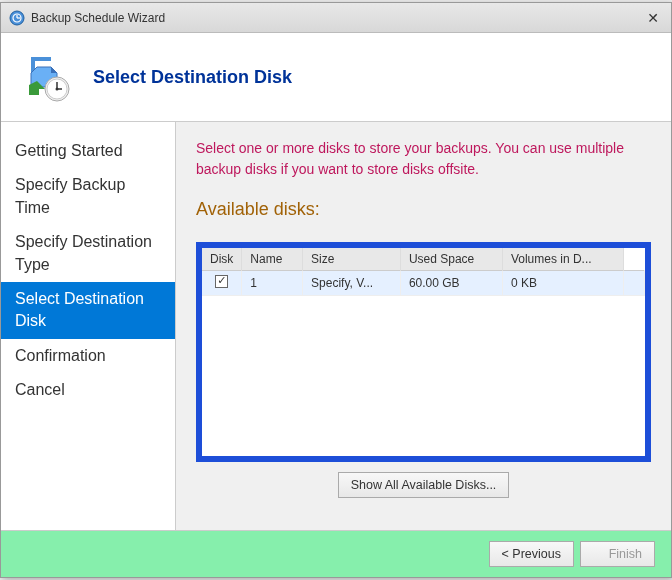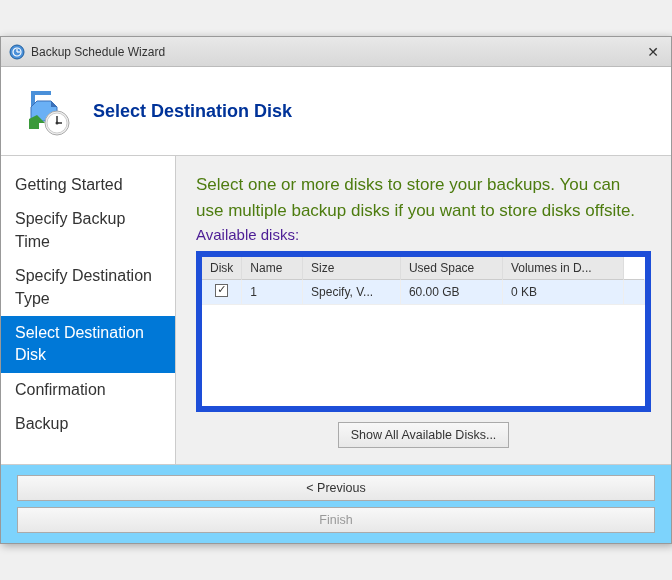--- a/index.html
+++ b/index.html
@@ -1,20 +1,20 @@
 <!DOCTYPE html>
 <html><head>
   <meta charset="utf-8">
   <style>
     * { box-sizing: border-box; margin: 0; padding: 0; font-family: 'Segoe UI', Tahoma, Geneva, Verdana, sans-serif; font-size: 13px; }
     body { background: #f0f0f0; display: flex; justify-content: center; align-items: center; width: 672px; height: 580px; overflow: hidden; }
 
     .window {
       width: 672px;
-      height: 508px;
+      height: 576px;
       background: #f0f0f0;
       border: 1px solid #999;
       display: flex;
       flex-direction: column;
       box-shadow: 2px 2px 8px rgba(0,0,0,0.3);
     }
 
     .title-bar {
       background: linear-gradient(to bottom, #e8e8e8, #d8d8d8);
       height: 30px;
@@ -108,30 +108,30 @@
     .main-content {
       flex: 1;
       background: #f0f0f0;
       padding: 16px 20px;
       display: flex;
       flex-direction: column;
       overflow: hidden;
     }
 
     .description-text {
-      font-size: 17px;
-      color: #4d7c0f;
+      font-size: 14px;
+      color: #be185d;
       line-height: 1.5;
-      margin-bottom: 3px;
+      margin-bottom: 19px;
     }
 
     .section-label {
-      font-size: 15px;
-      color: #4c1d95;
-      margin-bottom: 8px;
+      font-size: 18px;
+      color: #a16207;
+      margin-bottom: 22px;
     }
 
     .disks-table-container {
       border: 6px solid #1d4ed8;
       background: white;
       flex: 1;
       overflow: auto;
       min-height: 0;
       max-height: 220px;
     }
@@ -211,31 +211,31 @@
 
     .btn-primary {
       border: 2px solid #0078d7;
       background: linear-gradient(to bottom, #f0f7ff, #e0eeff);
     }
 
     .btn-disabled {
       color: #999;
       background: linear-gradient(to bottom, #f8f8f8, #e8e8e8);
       cursor: default;
+      text-align: right;
     }
 
     .dialog-footer {
-      background: #7dd3fc;
+      background: #86efac;
       border-top: 1px solid #ccc;
       padding: 10px 16px;
       display: flex;
       justify-content: flex-end;
       gap: 6px;
       flex-shrink: 0;
-      flex-direction: column;
     }
   </style>
 </head>
 <body>
 
 <div class="window">
 
   <div class="title-bar">
     <div class="title-bar-icon">
       <svg width="16" height="16" viewBox="0 0 16 16">
@@ -270,21 +270,21 @@
   </div>
 
   <div class="dialog-body">
 
     <div class="sidebar">
       <div class="sidebar-item">Getting Started</div>
       <div class="sidebar-item">Specify Backup Time</div>
       <div class="sidebar-item">Specify Destination Type</div>
       <div class="sidebar-item active">Select Destination Disk</div>
       <div class="sidebar-item">Confirmation</div>
-      <div class="sidebar-item">Backup</div>
+      <div class="sidebar-item">Cancel</div>
     </div>
 
     <div class="main-content">
       <div class="description-text">Select one or more disks to store your backups. You can use multiple backup disks if you want to store disks offsite.</div>
       <div class="section-label">Available disks:</div>
 
       <div class="disks-table-container">
         <table class="disks-table">
           <thead>
             <tr>

